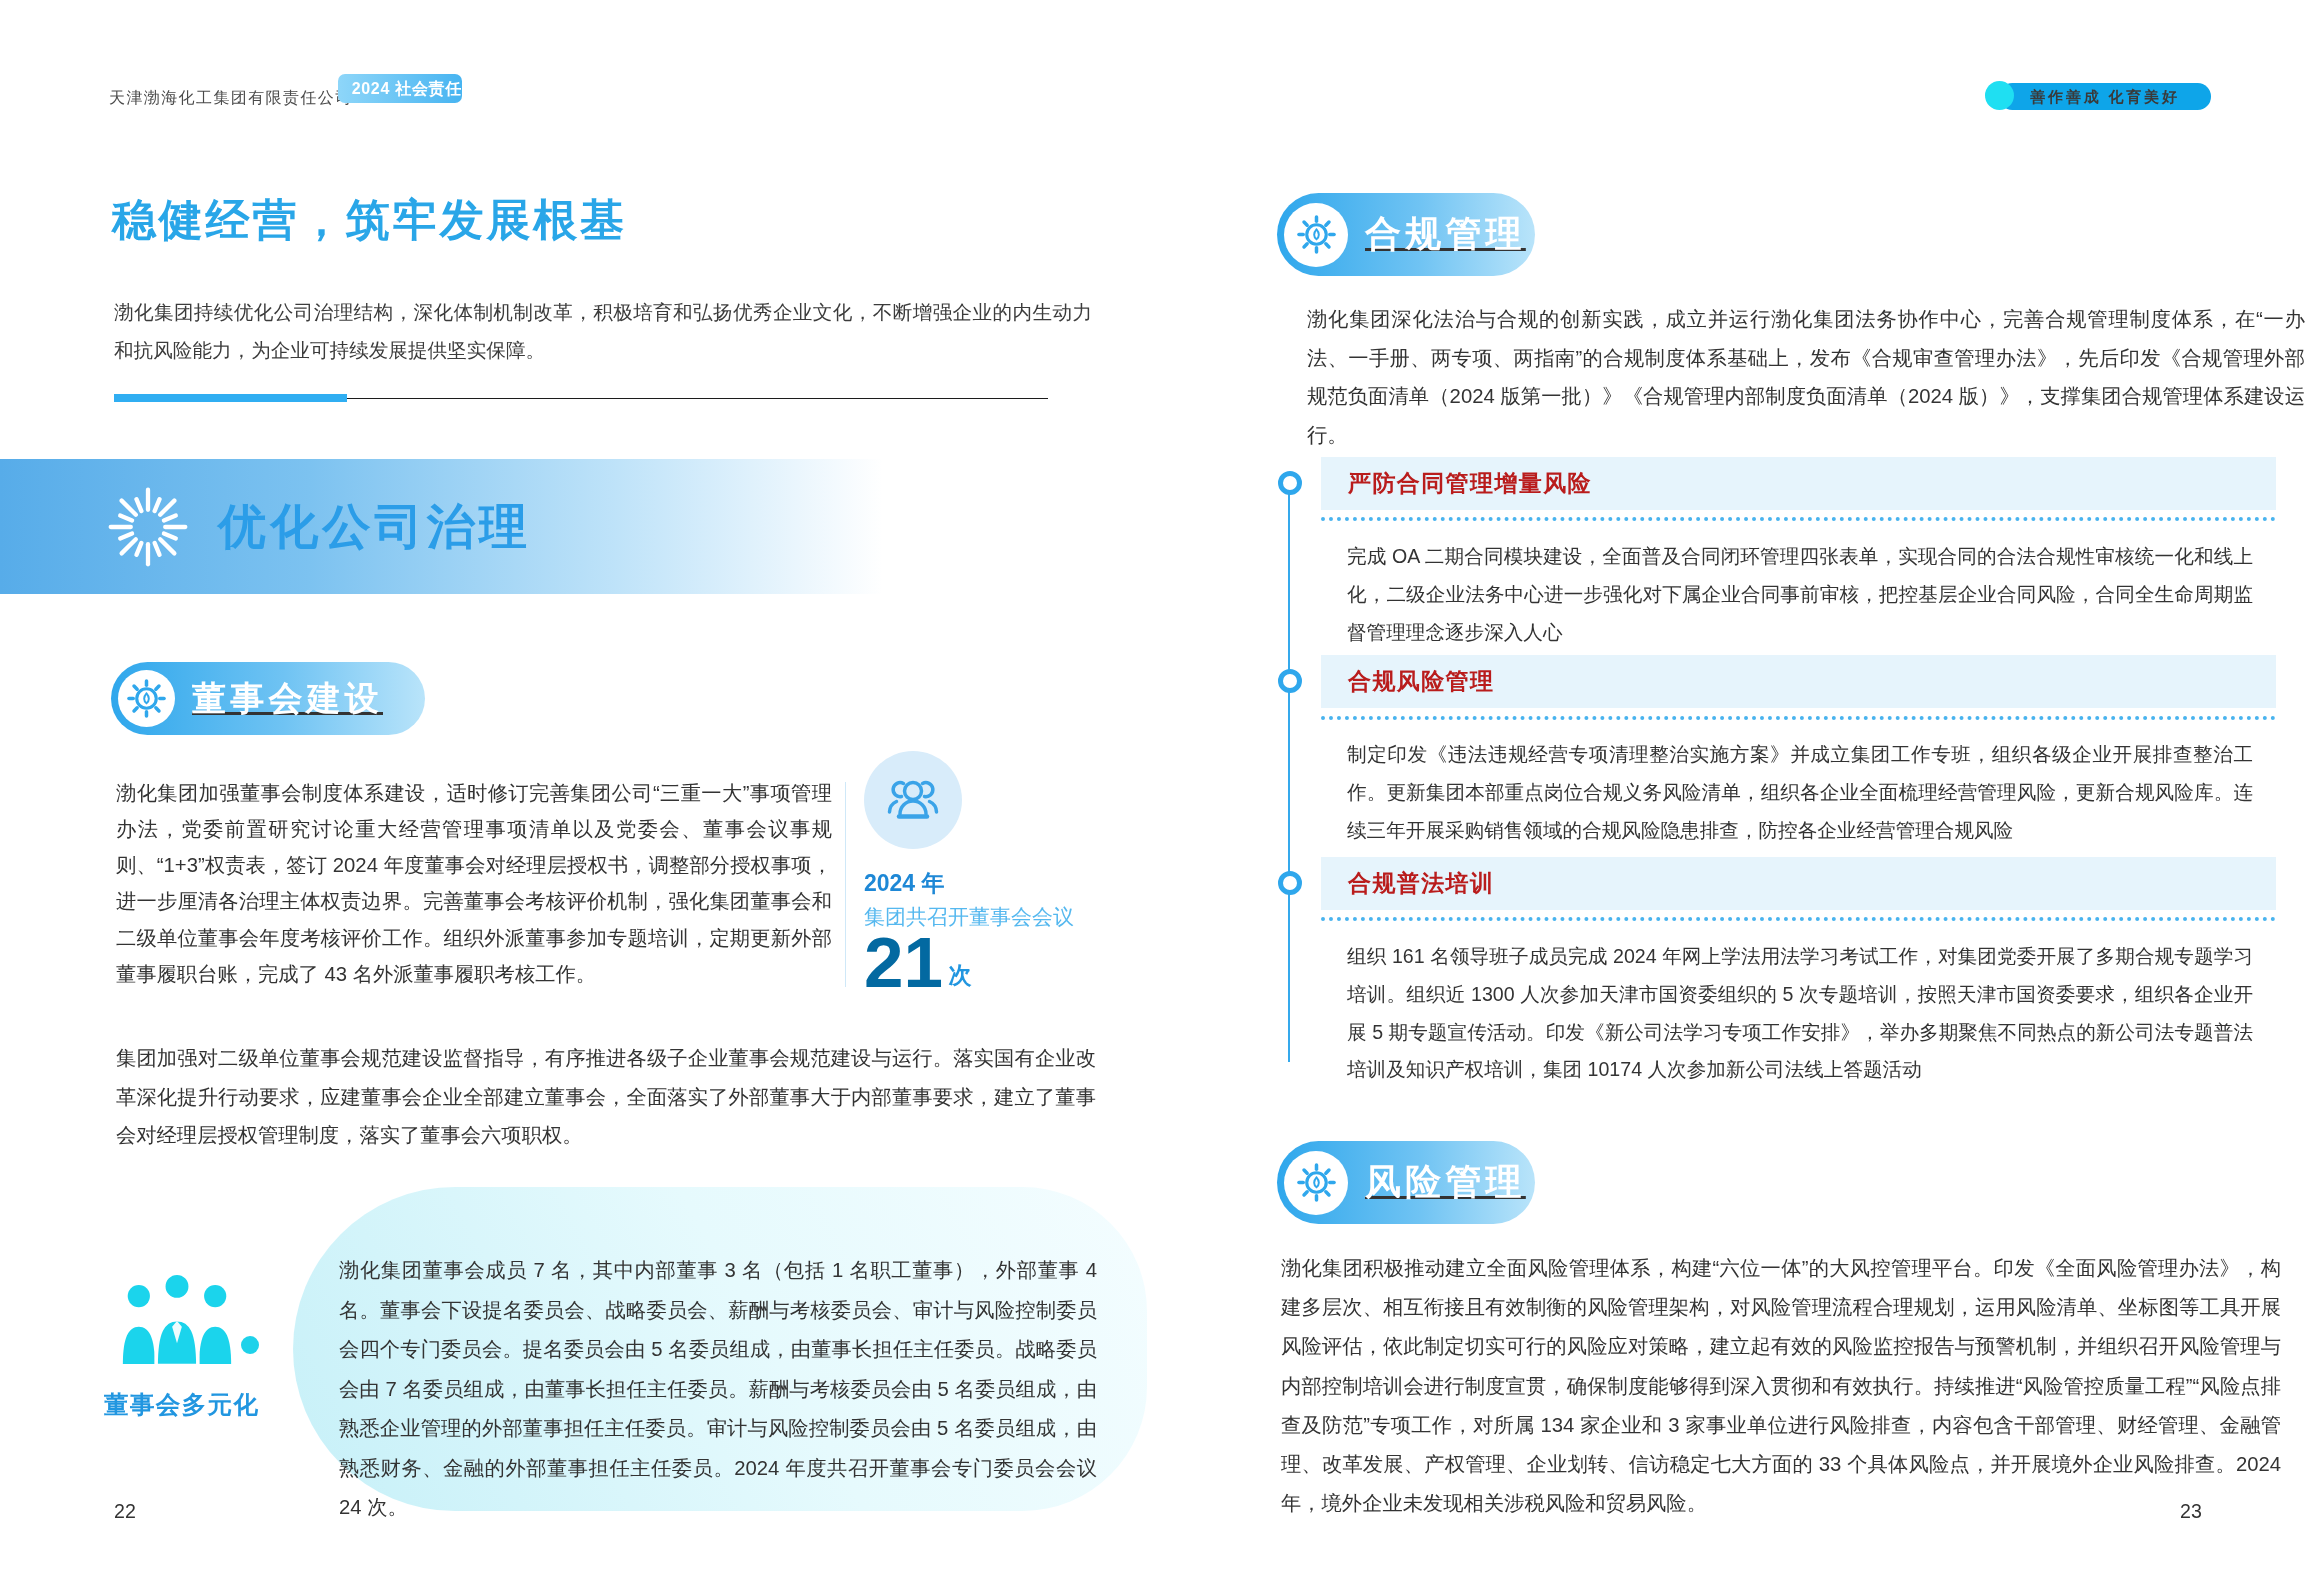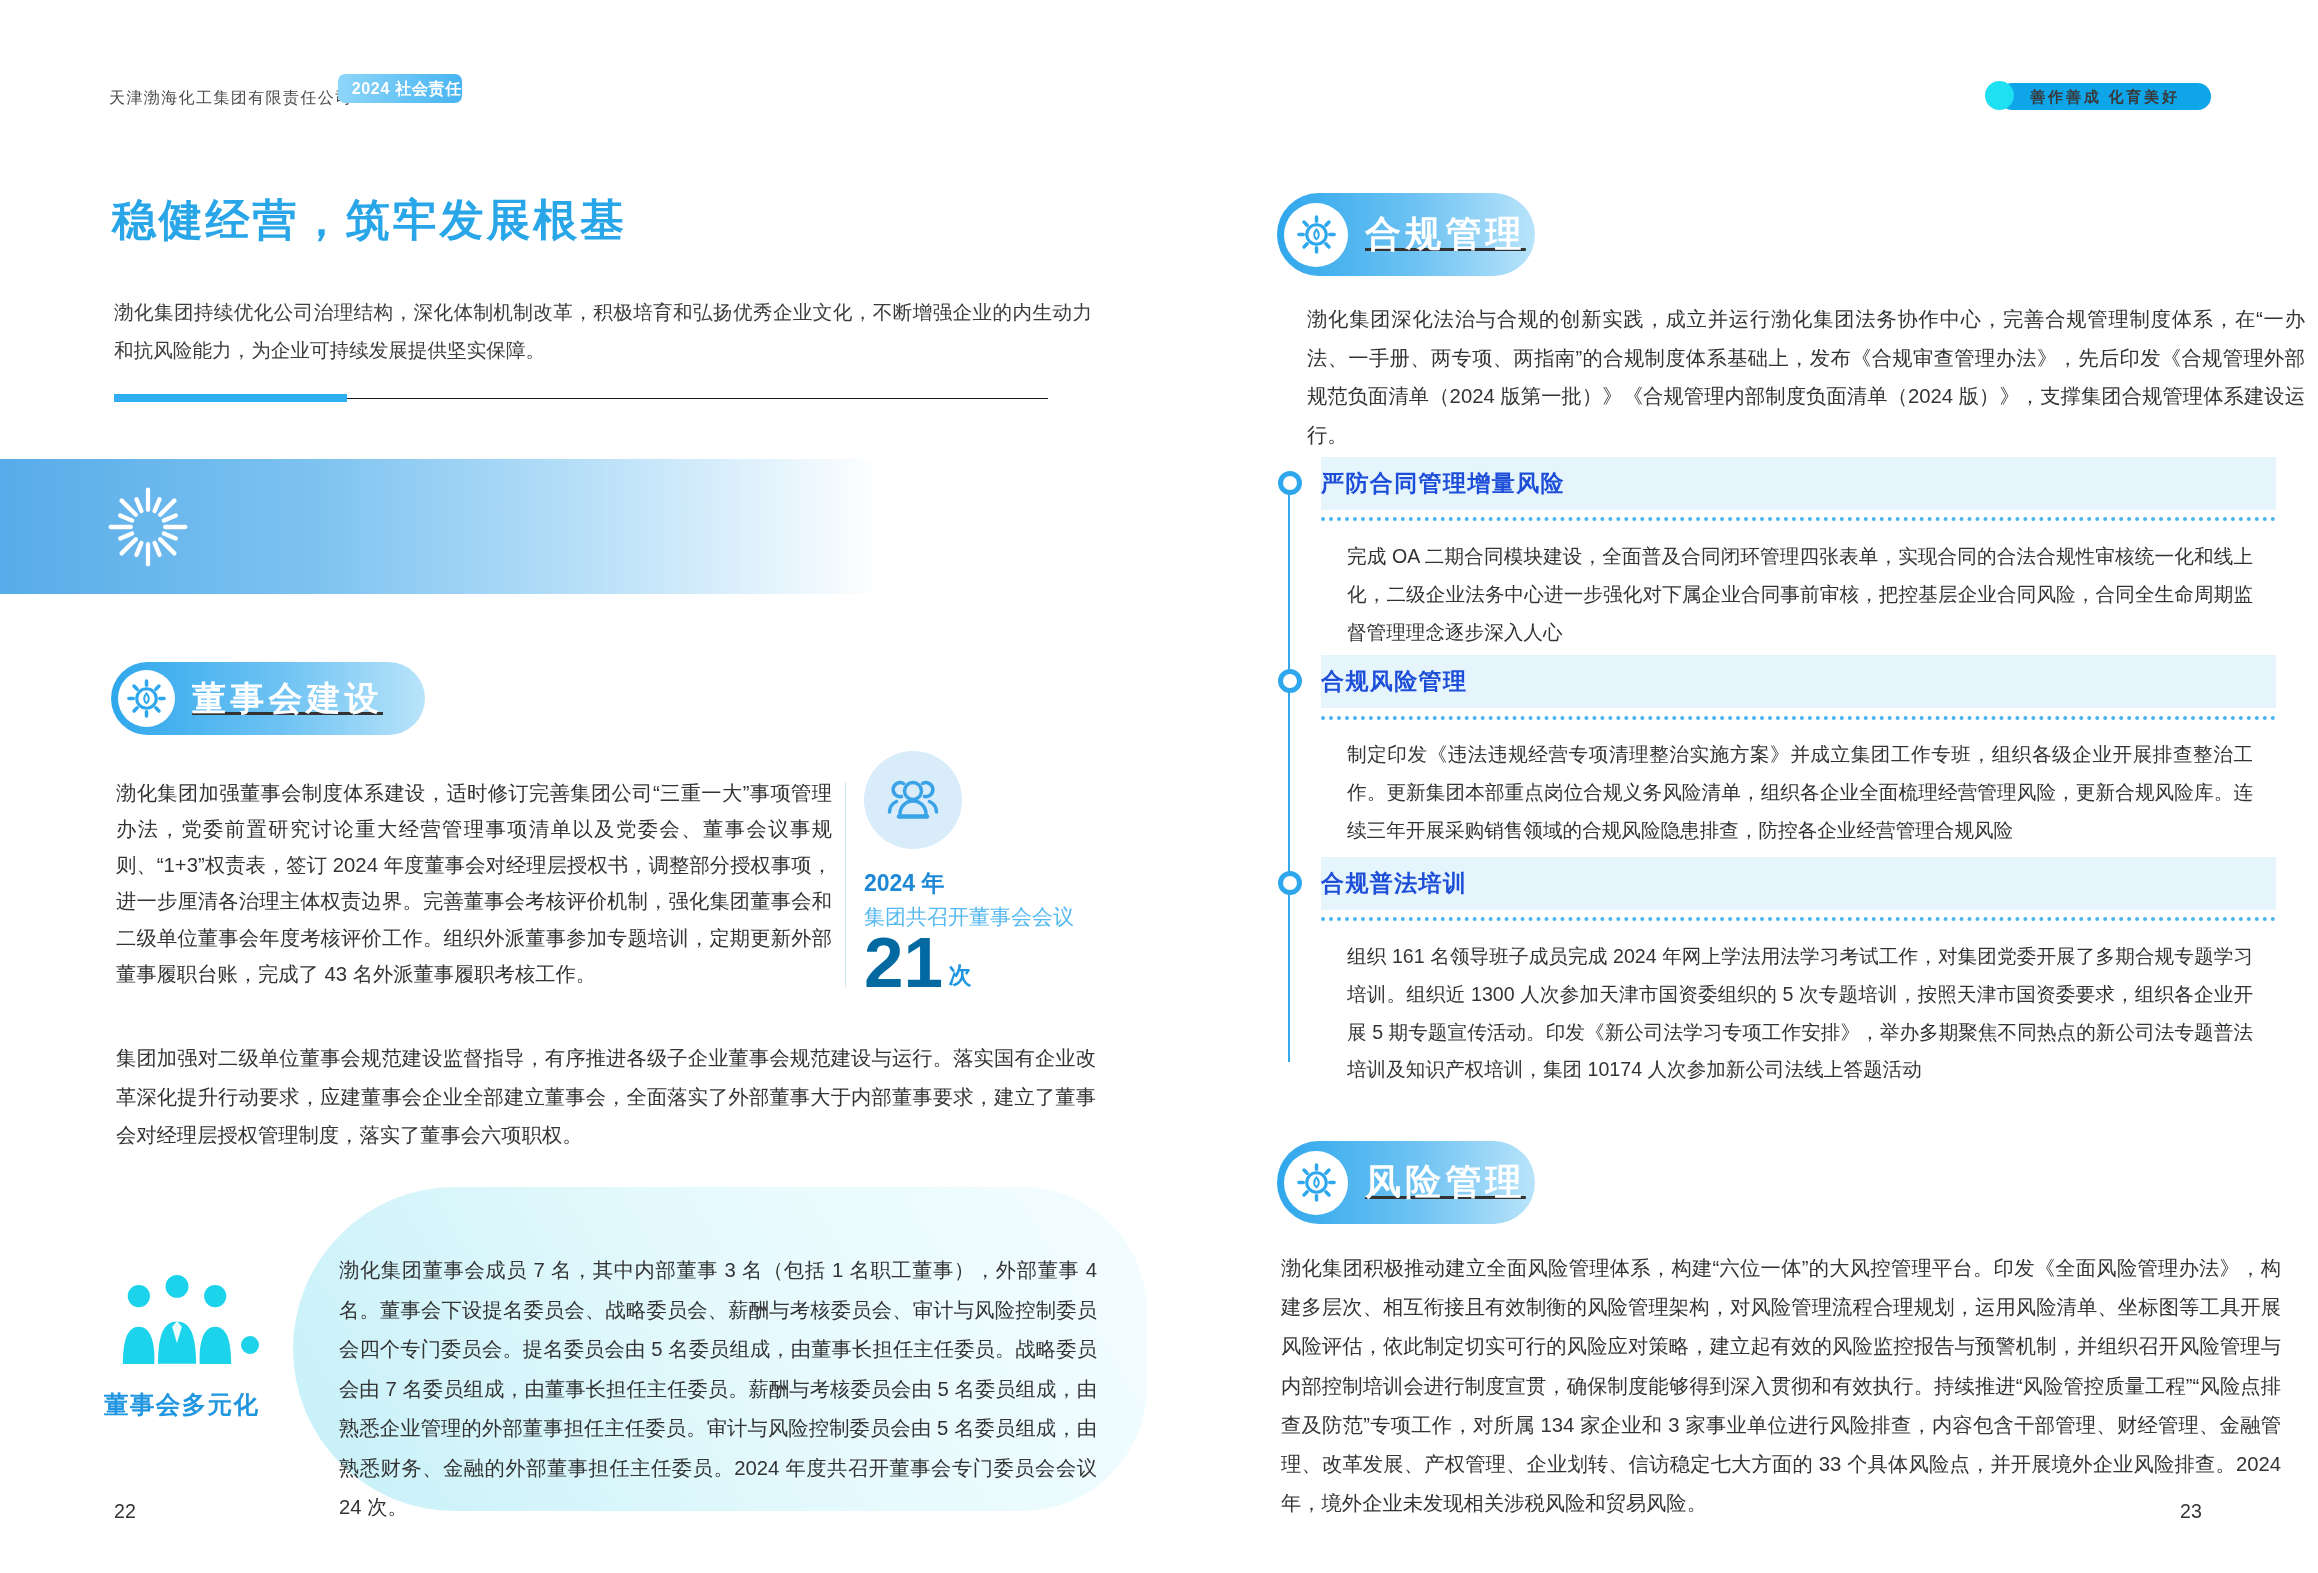--- a/index.html
+++ b/index.html
@@ -67,21 +67,21 @@
   .pagenum{font-size:19.6px;color:#333;}
   .pn-left{left:114px;top:1500px;}
   .pn-right{left:2180px;top:1500px;}
 
   
   .comp-para{left:1281px;top:300px;width:998px;font-size:20.3px;line-height:1.9;color:#333;text-align:justify;margin-left:26px;}
   .tl-line{left:1288px;top:482px;width:2.1px;height:580px;background:#35a9ec;}
   .tl-ring{width:24px;height:24px;border-radius:50%;border:5.6px solid #2fa7ec;background:#fff;box-sizing:border-box;left:1278px;}
   .ring-1{top:471px;} .ring-2{top:669px;} .ring-3{top:871px;}
   .tl-bar{left:1321px;width:955px;height:53px;background:#e6f4fc;display:flex;align-items:center;}
-  .tl-bar .tl-title{font-size:23px;font-weight:bold;color:#1d4ed8;letter-spacing:1.4px;}
+  .tl-bar .tl-title{margin-left:27px;font-size:23px;font-weight:bold;color:#b91c1c;letter-spacing:1.4px;}
   .bar-1{top:457px;} .bar-2{top:655px;} .bar-3{top:857px;}
   .tl-dots{left:1321px;width:955px;height:0;border-top:4.9px dotted #49b3ee;}
   .dots-1{top:517px;} .dots-2{top:716px;} .dots-3{top:917px;}
   .tl-body{left:1347px;width:906px;font-size:19.6px;line-height:1.93;color:#333;text-align:justify;}
   .body-1{top:538px;} .body-2{top:736px;} .body-3{top:938px;}
 
   .risk-para{left:1281px;top:1249px;width:1000px;font-size:20.3px;line-height:1.93;color:#333;text-align:justify;}
 </style>
 </head>
 <body>
@@ -110,20 +110,21 @@
     <line x1="69.2" y1="82.2" x2="76.1" y2="98.8"></line>
     <line x1="60" y1="84" x2="60" y2="112"></line>
     <line x1="50.8" y1="82.2" x2="43.9" y2="98.8"></line>
     <line x1="43" y1="77" x2="23.2" y2="96.8"></line>
     <line x1="37.8" y1="69.2" x2="21.2" y2="76.1"></line>
     <line x1="36" y1="60" x2="8" y2="60"></line>
     <line x1="37.8" y1="50.8" x2="21.2" y2="43.9"></line>
     <line x1="43" y1="43" x2="23.2" y2="23.2"></line>
     <line x1="50.8" y1="37.8" x2="43.9" y2="21.2"></line>
   </svg>
+  <div class="banner-label">优化公司治理</div>
 </div>
 
 <div class="abs sec-pill pill-board">
   <div class="circ">
     <svg class="gear" viewBox="0 0 100 100" fill="none" stroke="#2fa7ec" stroke-linecap="round">
       <g stroke-width="9">
         <line x1="50" y1="16" x2="50" y2="5"></line>
           <line x1="74" y1="26" x2="82" y2="18"></line>
         <line x1="84" y1="50" x2="95" y2="50"></line>
           <line x1="74" y1="74" x2="82" y2="82"></line>

